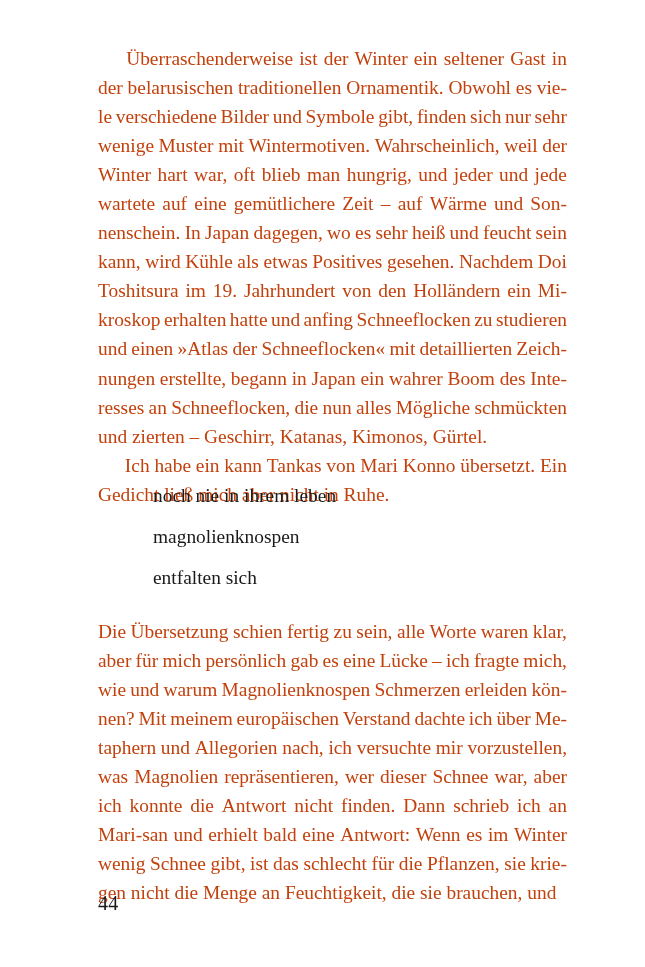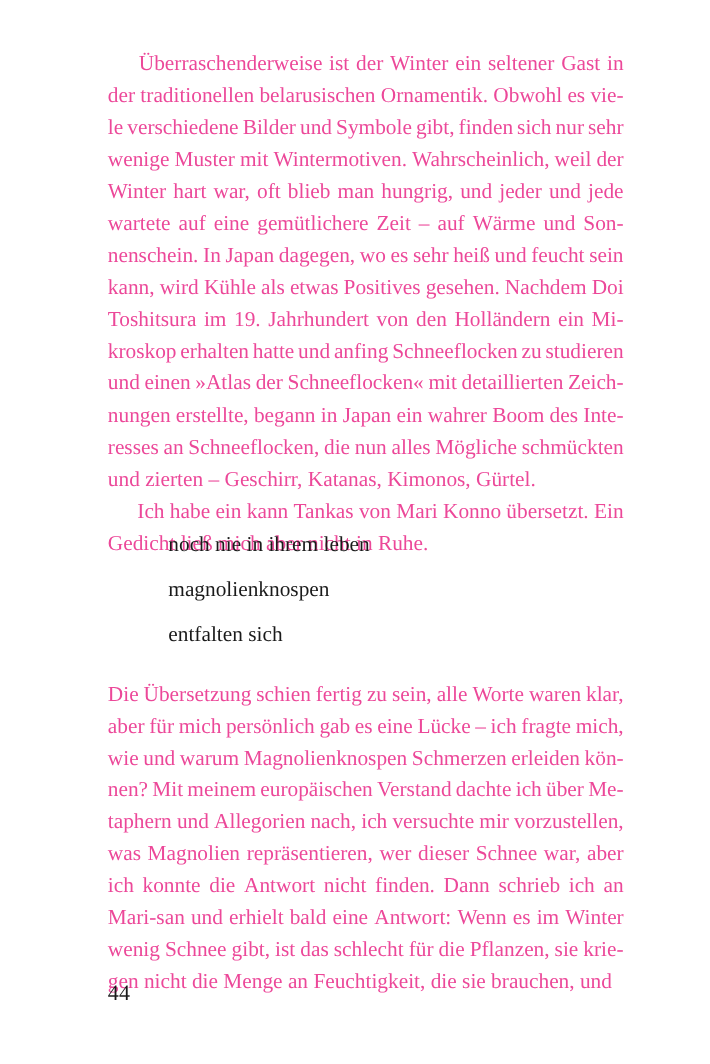--- a/index.html
+++ b/index.html
@@ -19,21 +19,21 @@
   .text-block {
     position: absolute;
     left: 98px;
     top: 44px;
     width: 469px;
   }
   .para {
     margin: 0;
     font-size: 19.4px;
     line-height: 29.05px;
-    color: #ec4899;
+    color: #c2410c;
     text-align: justify;
   }
   
   .line {
     display: flex;
     width: 100%;
     white-space: pre;
   }
   .line.just {
     justify-content: space-between;
@@ -79,21 +79,21 @@
   }
 </style>
 </head>
 <body>
 
 <div class="page">
 
   <div class="text-block">
     <div class="para">
         <div class="line just"><span class="indent-space"></span><span class="w">Überraschenderweise</span><span class="w">ist</span><span class="w">der</span><span class="w">Winter</span><span class="w">ein</span><span class="w">seltener</span><span class="w">Gast</span><span class="w">in</span></div>
-        <div class="line just"><span class="w">der</span><span class="w">traditionellen</span><span class="w">belarusischen</span><span class="w">Ornamentik.</span><span class="w">Obwohl</span><span class="w">es</span><span class="w">vie-</span></div>
+        <div class="line just"><span class="w">der</span><span class="w">belarusischen</span><span class="w">traditionellen</span><span class="w">Ornamentik.</span><span class="w">Obwohl</span><span class="w">es</span><span class="w">vie-</span></div>
         <div class="line just"><span class="w">le</span><span class="w">verschiedene</span><span class="w">Bilder</span><span class="w">und</span><span class="w">Symbole</span><span class="w">gibt,</span><span class="w">finden</span><span class="w">sich</span><span class="w">nur</span><span class="w">sehr</span></div>
         <div class="line just"><span class="w">wenige</span><span class="w">Muster</span><span class="w">mit</span><span class="w">Wintermotiven.</span><span class="w">Wahrscheinlich,</span><span class="w">weil</span><span class="w">der</span></div>
         <div class="line just"><span class="w">Winter</span><span class="w">hart</span><span class="w">war,</span><span class="w">oft</span><span class="w">blieb</span><span class="w">man</span><span class="w">hungrig,</span><span class="w">und</span><span class="w">jeder</span><span class="w">und</span><span class="w">jede</span></div>
         <div class="line just"><span class="w">wartete</span><span class="w">auf</span><span class="w">eine</span><span class="w">gemütlichere</span><span class="w">Zeit</span><span class="w">–</span><span class="w">auf</span><span class="w">Wärme</span><span class="w">und</span><span class="w">Son-</span></div>
         <div class="line just"><span class="w">nenschein.</span><span class="w">In</span><span class="w">Japan</span><span class="w">dagegen,</span><span class="w">wo</span><span class="w">es</span><span class="w">sehr</span><span class="w">heiß</span><span class="w">und</span><span class="w">feucht</span><span class="w">sein</span></div>
         <div class="line just"><span class="w">kann,</span><span class="w">wird</span><span class="w">Kühle</span><span class="w">als</span><span class="w">etwas</span><span class="w">Positives</span><span class="w">gesehen.</span><span class="w">Nachdem</span><span class="w">Doi</span></div>
         <div class="line just"><span class="w">Toshitsura</span><span class="w">im</span><span class="w">19.</span><span class="w">Jahrhundert</span><span class="w">von</span><span class="w">den</span><span class="w">Holländern</span><span class="w">ein</span><span class="w">Mi-</span></div>
         <div class="line just"><span class="w">kroskop</span><span class="w">erhalten</span><span class="w">hatte</span><span class="w">und</span><span class="w">anfing</span><span class="w">Schneeflocken</span><span class="w">zu</span><span class="w">studieren</span></div>
         <div class="line just"><span class="w">und</span><span class="w">einen</span><span class="w">»Atlas</span><span class="w">der</span><span class="w">Schneeflocken«</span><span class="w">mit</span><span class="w">detaillierten</span><span class="w">Zeich-</span></div>
         <div class="line just"><span class="w">nungen</span><span class="w">erstellte,</span><span class="w">begann</span><span class="w">in</span><span class="w">Japan</span><span class="w">ein</span><span class="w">wahrer</span><span class="w">Boom</span><span class="w">des</span><span class="w">Inte-</span></div>

